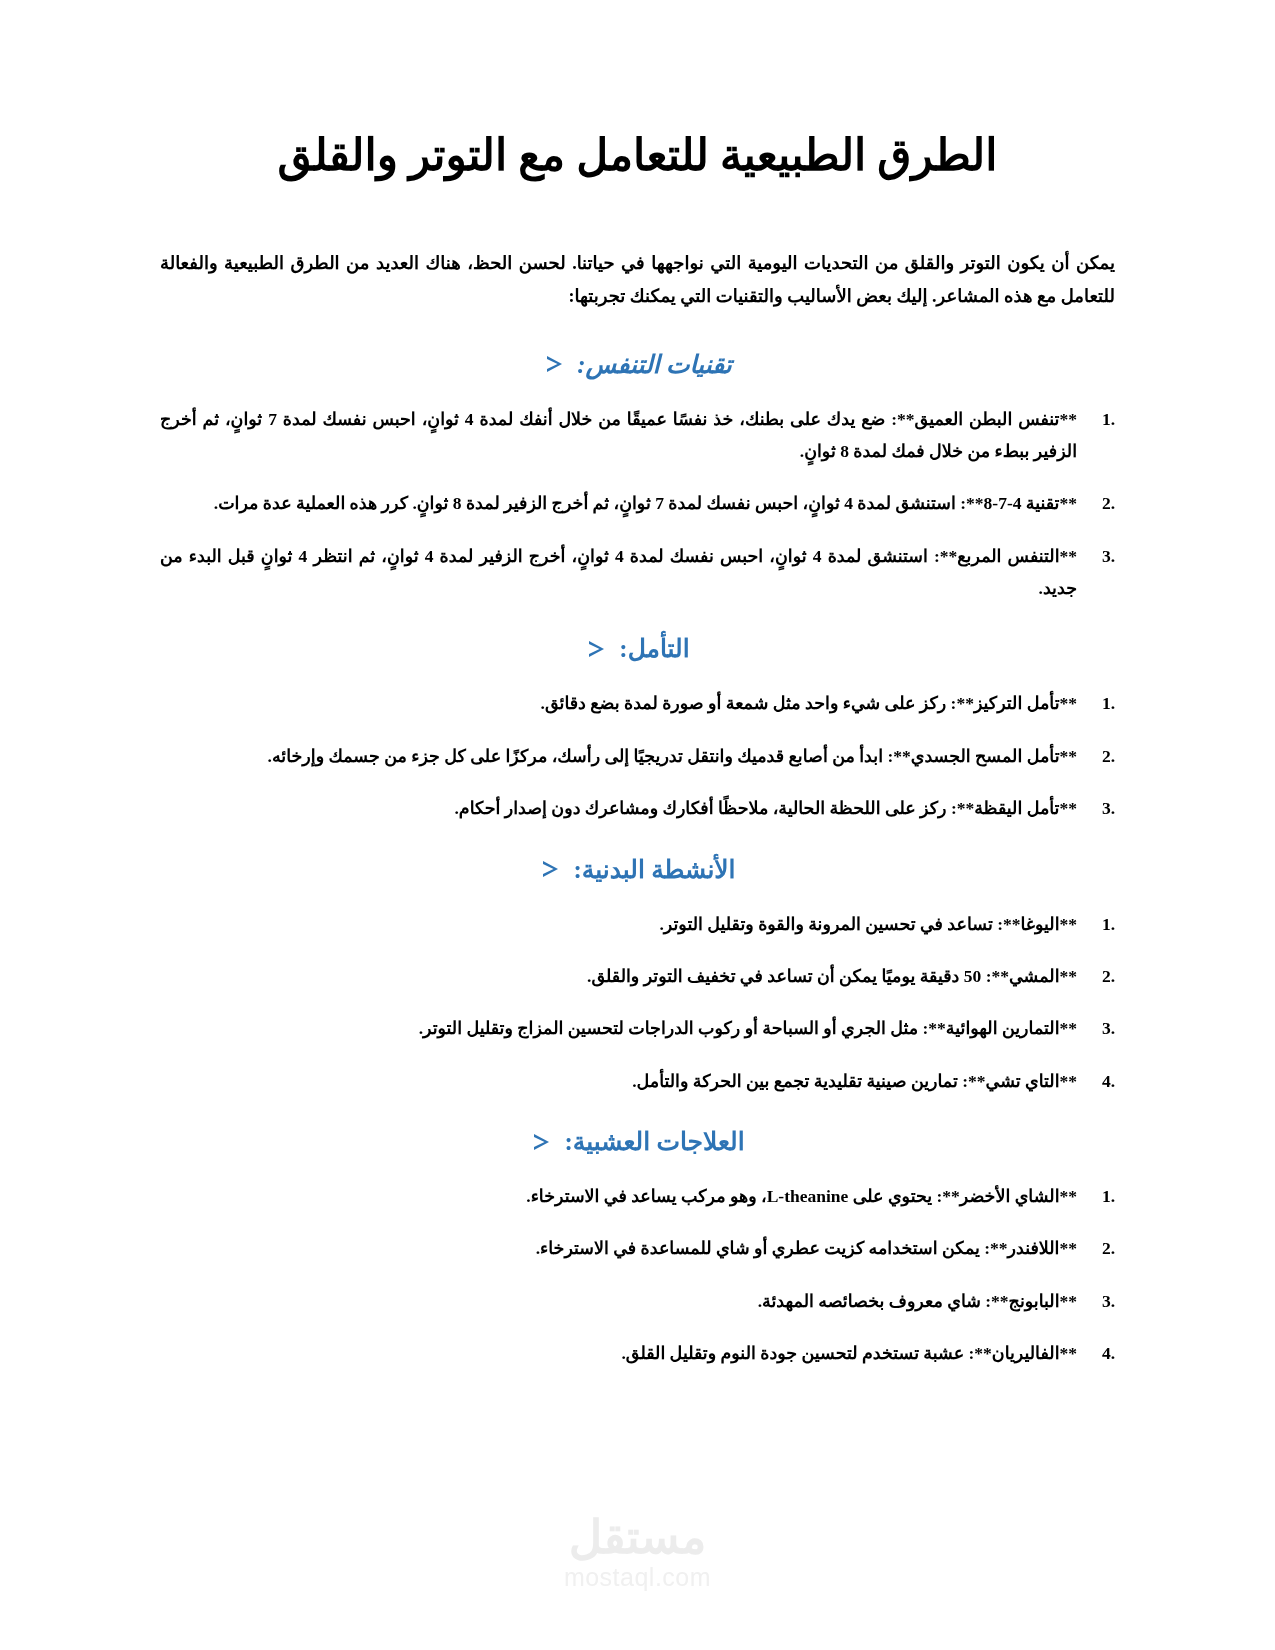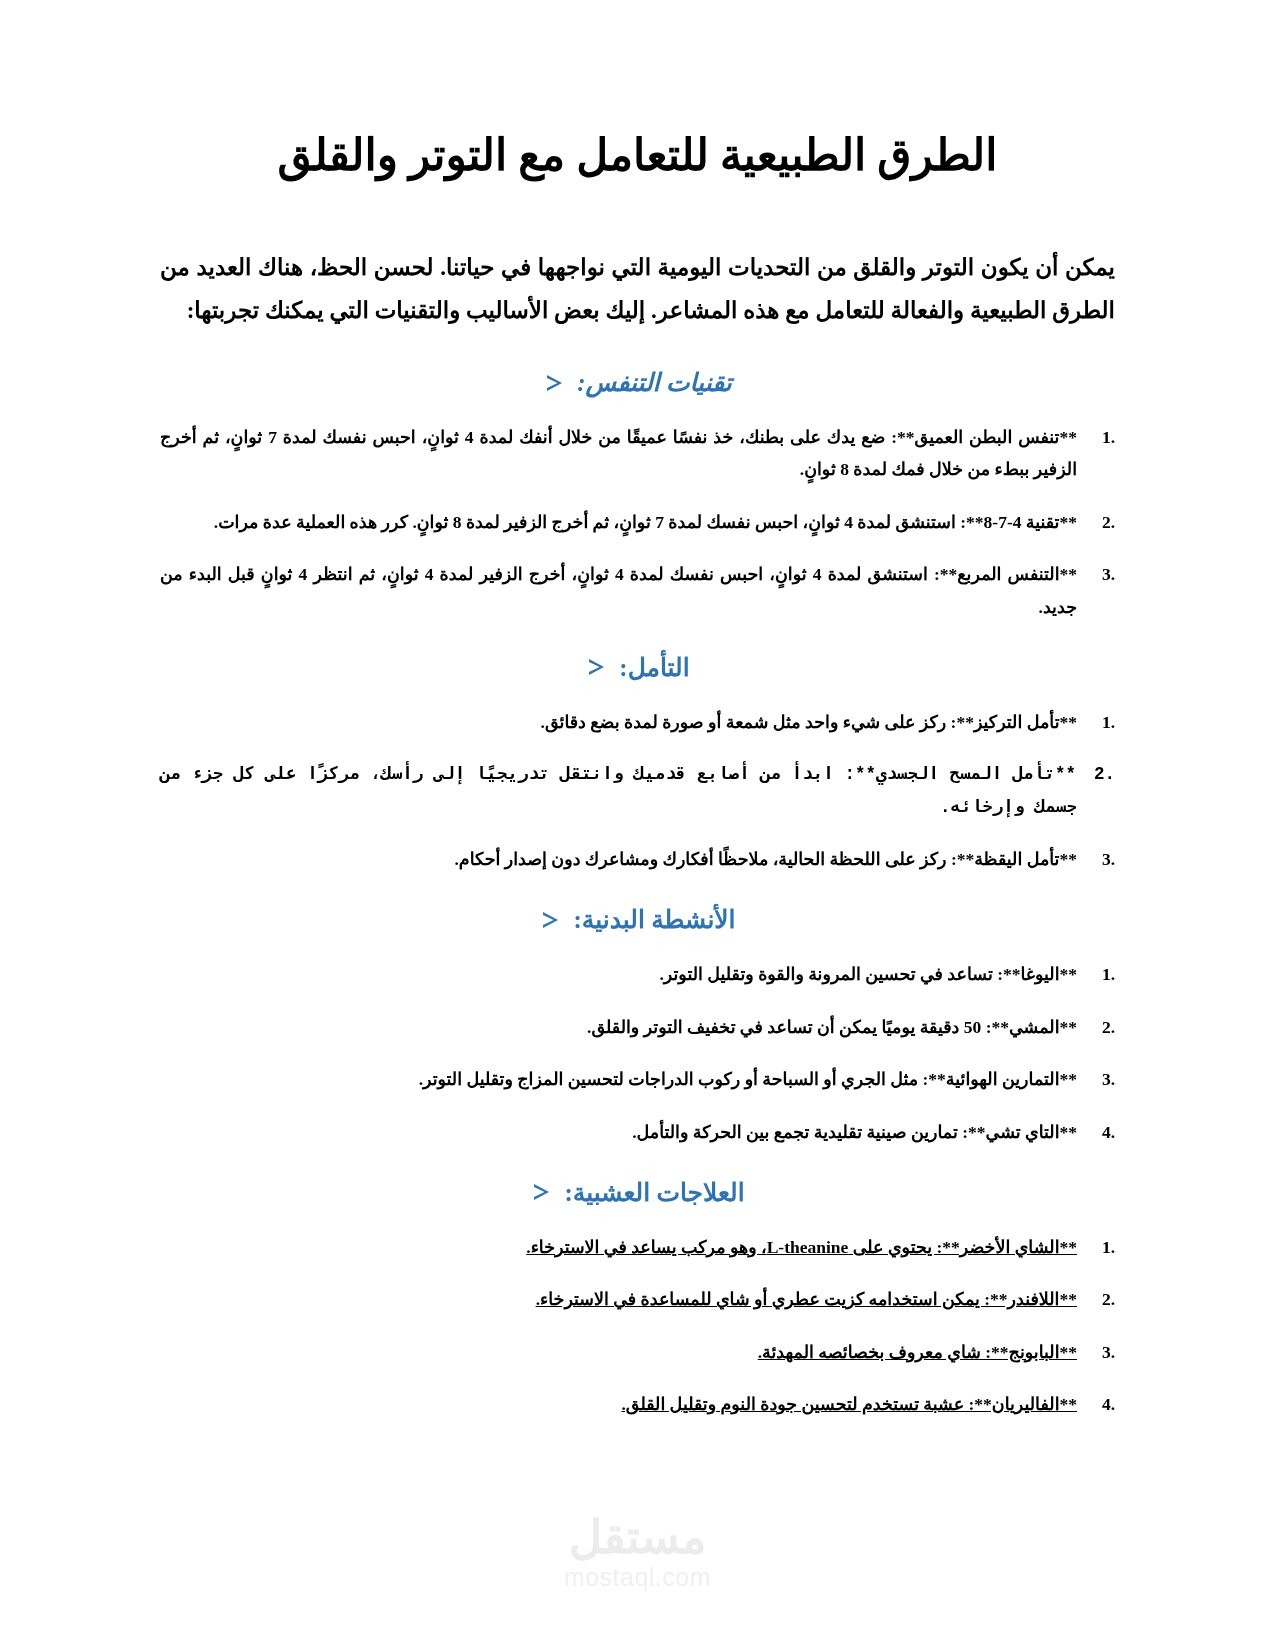--- a/index.html
+++ b/index.html
@@ -34,21 +34,21 @@
     font-weight: bold;
     text-align: center;
     color: #000000;
     line-height: 1.25;
     margin: 0 0 64px 0;
     letter-spacing: 0px;
   }
 
   
   .intro {
-    font-size: 23px;
+    font-size: 18px;
     font-weight: bold;
     color: #000000;
     line-height: 1.85;
     text-align: justify;
     text-align-last: right;
     margin: 0 0 36px 0;
   }
 
   
   .section-heading {
@@ -171,21 +171,21 @@
       <div class="section-heading" style="justify-content:center;padding-right:0;">
         <span class="heading-text">التأمل:</span>
         <span class="heading-marker">
           <svg viewBox="0 0 22 22" width="22" height="22" aria-hidden="true">
             <path d="M4 3 L19 11 L4 19 L4 16 L14.5 11 L4 6 Z" fill="#2E74B5"></path>
           </svg>
         </span>
       </div>
       <ol class="num-list" style="padding:0;">
         <li style="text-align:center;">**تأمل التركيز**: ركز على شيء واحد مثل شمعة أو صورة لمدة بضع دقائق.</li>
-        <li style="text-align:left;font-family:Liberation Mono, monospace;">**تأمل المسح الجسدي**: ابدأ من أصابع قدميك وانتقل تدريجيًا إلى رأسك، مركزًا على كل جزء من جسمك وإرخائه.</li>
+        <li style="text-align:left;">**تأمل المسح الجسدي**: ابدأ من أصابع قدميك وانتقل تدريجيًا إلى رأسك، مركزًا على كل جزء من جسمك وإرخائه.</li>
         <li style="text-align:center;">**تأمل اليقظة**: ركز على اللحظة الحالية، ملاحظًا أفكارك ومشاعرك دون إصدار أحكام.</li>
       </ol>
     </div>
 
     <div class="blk">
       <div class="section-heading" style="justify-content:center;padding-right:0;">
         <span class="heading-text">الأنشطة البدنية:</span>
         <span class="heading-marker">
           <svg viewBox="0 0 22 22" width="22" height="22" aria-hidden="true">
             <path d="M4 3 L19 11 L4 19 L4 16 L14.5 11 L4 6 Z" fill="#2E74B5"></path>
@@ -202,21 +202,21 @@
 
     <div class="blk">
       <div class="section-heading" style="justify-content:center;padding-right:0;">
         <span class="heading-text">العلاجات العشبية:</span>
         <span class="heading-marker">
           <svg viewBox="0 0 22 22" width="22" height="22" aria-hidden="true">
             <path d="M4 3 L19 11 L4 19 L4 16 L14.5 11 L4 6 Z" fill="#2E74B5"></path>
           </svg>
         </span>
       </div>
-      <ol class="num-list" style="padding:0;text-decoration:underline;">
+      <ol class="num-list" style="padding:0;">
         <li style="text-align:center;">**الشاي الأخضر**: يحتوي على L-theanine، وهو مركب يساعد في الاسترخاء.</li>
         <li style="text-align:center;">**اللافندر**: يمكن استخدامه كزيت عطري أو شاي للمساعدة في الاسترخاء.</li>
         <li style="text-align:center;">**البابونج**: شاي معروف بخصائصه المهدئة.</li>
         <li style="text-align:center;">**الفاليريان**: عشبة تستخدم لتحسين جودة النوم وتقليل القلق.</li>
       </ol>
     </div>
 
   </div>
 
   <div class="watermark">

